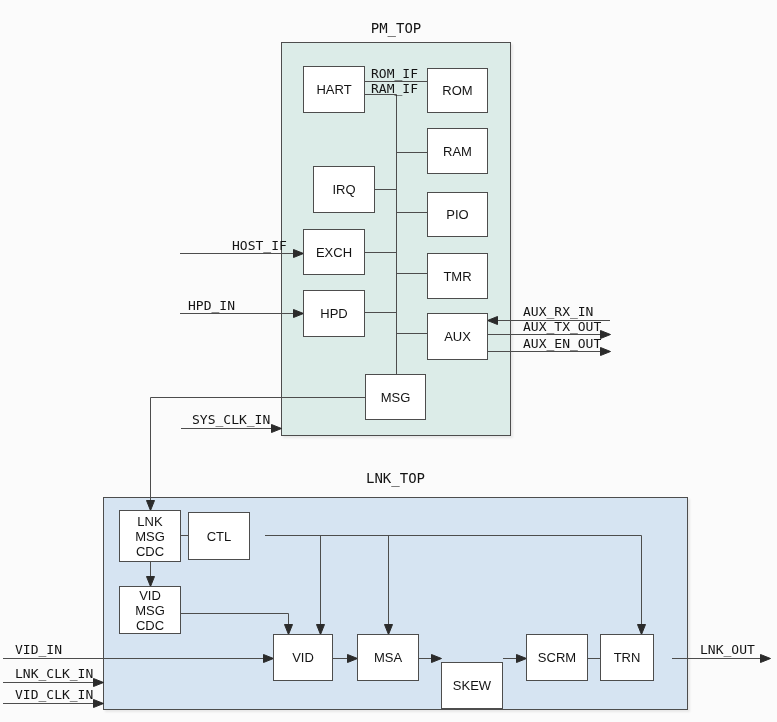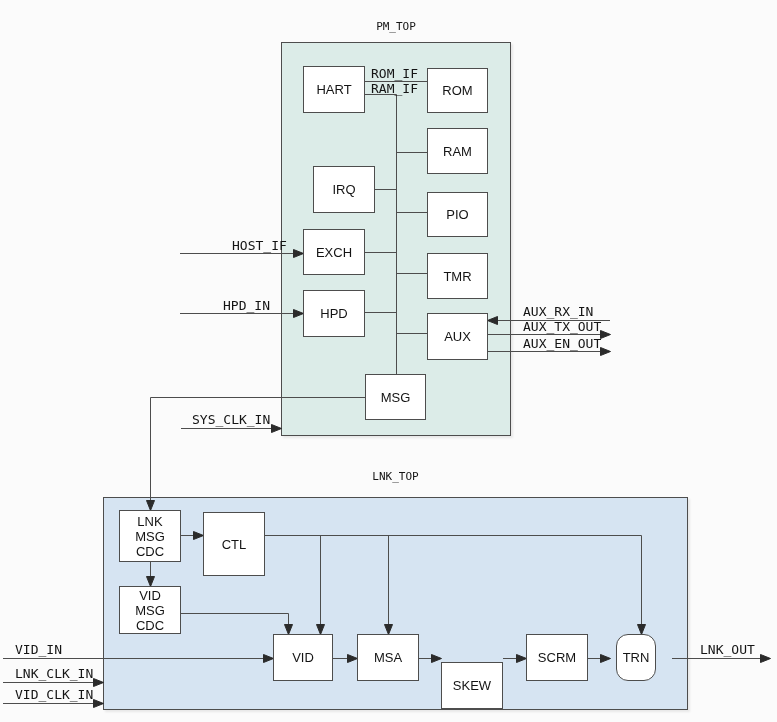--- a/index.html
+++ b/index.html
@@ -3,53 +3,53 @@
 <meta charset="utf-8">
 <style>
   html,body{margin:0;padding:0;background:#fbfbfb;}
   .canvas{position:relative;width:777px;height:722px;background:#fbfbfb;overflow:hidden;
           font-family:"Liberation Sans",sans-serif;}
   .container{position:absolute;border:1px solid #4d4d4d;box-sizing:border-box;
              box-shadow:2px 2px 2px rgba(0,0,0,0.08);}
   .pm-fill{left:281px;top:42px;width:230px;height:394px;background:#dcece8;}
   .lnk-fill{left:103px;top:497px;width:585px;height:213px;background:#d6e4f2;}
   .title{position:absolute;font-family:"DejaVu Sans Mono","Liberation Mono",monospace;
-         font-size:11px;color:#141414;text-align:center;}
+         font-size:14px;color:#141414;text-align:center;}
   .pm-title{left:281px;width:230px;top:20px;}
   .lnk-title{left:103px;width:585px;top:470px;}
   svg.wires{position:absolute;left:0;top:0;width:777px;height:722px;pointer-events:none;}
   .blk{position:absolute;background:#ffffff;border:1px solid #4d4d4d;box-sizing:border-box;
        display:flex;flex-direction:column;justify-content:center;
        font-size:13px;color:#141414;line-height:15px;text-align:center;}
   .lbl{position:absolute;font-family:"DejaVu Sans Mono","Liberation Mono",monospace;
        font-size:13px;line-height:14px;color:#141414;white-space:pre;}
   
   .b-hart{left:303px;top:66px;width:62px;height:47px;}
   .b-rom {left:427px;top:68px;width:61px;height:45px;}
   .b-ram {left:427px;top:128px;width:61px;height:46px;}
   .b-irq {left:303px;top:166px;width:62px;height:47px;margin-left:10px;}
   .b-pio {left:427px;top:192px;width:61px;height:45px;}
   .b-exch{left:303px;top:229px;width:62px;height:46px;}
   .b-tmr {left:427px;top:253px;width:61px;height:46px;}
   .b-hpd {left:303px;top:290px;width:62px;height:47px;}
   .b-aux {left:427px;top:313px;width:61px;height:47px;}
   .b-msg {left:365px;top:374px;width:61px;height:46px;}
   .b-lnkcdc{left:119px;top:510px;width:62px;height:52px;}
-  .b-ctl {left:203px;top:512px;width:62px;height:64px;}
+  .b-ctl {left:188px;top:512px;width:62px;height:48px;}
   .b-vidcdc{left:119px;top:586px;width:62px;height:48px;}
   .b-vid {left:273px;top:634px;width:60px;height:47px;}
   .b-msa {left:357px;top:634px;width:62px;height:47px;}
   .b-skew{left:441px;top:634px;width:62px;height:47px;margin-top:28px;}
   .b-scrm{left:526px;top:634px;width:62px;height:47px;}
-  .b-trn {left:616px;top:634px;width:40px;height:47px;border-radius:12px;}
+  .b-trn {left:600px;top:634px;width:54px;height:47px;}
   
   .l-romif{left:371px;top:67px;}
   .l-ramif{left:371px;top:82px;}
   .l-hostif{left:188px;top:239px;margin-left:44px;}
-  .l-hpdin{left:207px;top:299px;padding-left:16px;}
+  .l-hpdin{left:172px;top:299px;padding-left:16px;}
   .l-sysclk{left:192px;top:413px;}
   .l-auxrx{left:523px;top:305px;}
   .l-auxtx{left:523px;top:320px;}
   .l-auxen{left:523px;top:337px;}
   .l-vidin{left:15px;top:643px;}
   .l-lnkclk{left:15px;top:667px;}
   .l-vidclk{left:15px;top:688px;}
   .l-lnkout{left:700px;top:643px;}
   .ln{stroke:#4d4d4d;stroke-width:1;fill:none;}
 </style>

